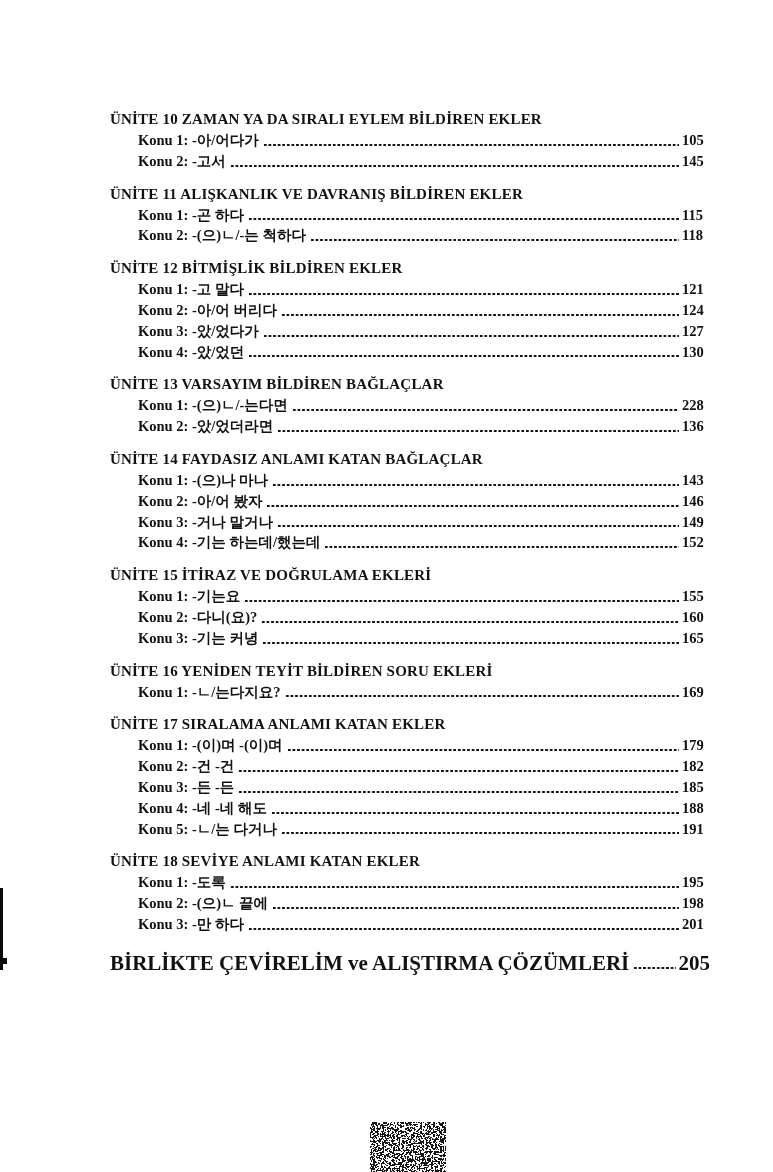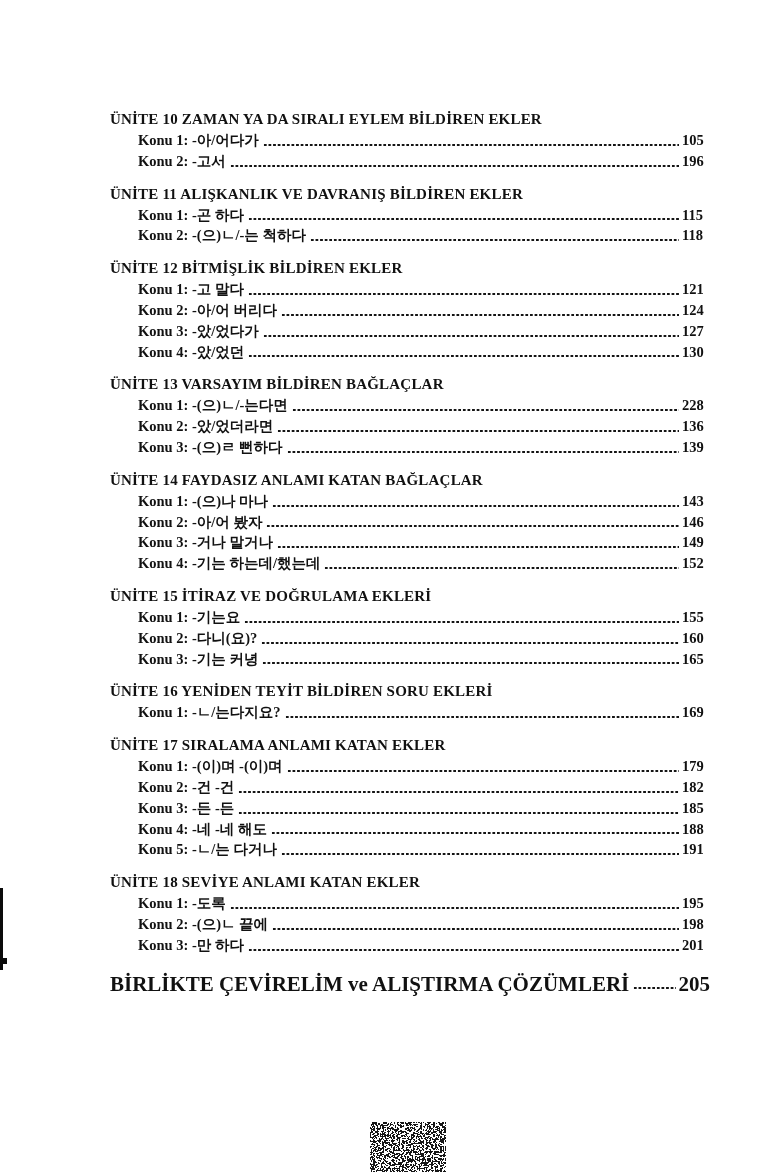--- a/index.html
+++ b/index.html
@@ -100,21 +100,21 @@
     <div class="entries">
   <div class="toc-entry">
     <span class="entry-label">Konu 1: -아/어다가</span>
     <span class="leader-dots"></span>
     <span class="entry-page">105</span>
   </div>
 
   <div class="toc-entry">
     <span class="entry-label">Konu 2: -고서</span>
     <span class="leader-dots"></span>
-    <span class="entry-page">196</span>
+    <span class="entry-page">145</span>
   </div>
 
 </div>
   </section>
 
   <section class="toc-section">
     <h2 class="section-title">ÜNİTE 11 ALIŞKANLIK VE DAVRANIŞ BİLDİREN EKLER</h2>
     <div class="entries">
   <div class="toc-entry">
     <span class="entry-label">Konu 1: -곤 하다</span>
@@ -167,25 +167,20 @@
     <span class="leader-dots"></span>
     <span class="entry-page">228</span>
   </div>
 
   <div class="toc-entry">
     <span class="entry-label">Konu 2: -았/었더라면</span>
     <span class="leader-dots"></span>
     <span class="entry-page">136</span>
   </div>
 
-  <div class="toc-entry">
-    <span class="entry-label">Konu 3: -(으)ㄹ 뻔하다</span>
-    <span class="leader-dots"></span>
-    <span class="entry-page">139</span>
-  </div>
 </div>
   </section>
 
   <section class="toc-section">
     <h2 class="section-title">ÜNİTE 14 FAYDASIZ ANLAMI KATAN BAĞLAÇLAR</h2>
     <div class="entries">
   <div class="toc-entry">
     <span class="entry-label">Konu 1: -(으)나 마나</span>
     <span class="leader-dots"></span>
     <span class="entry-page">143</span>

